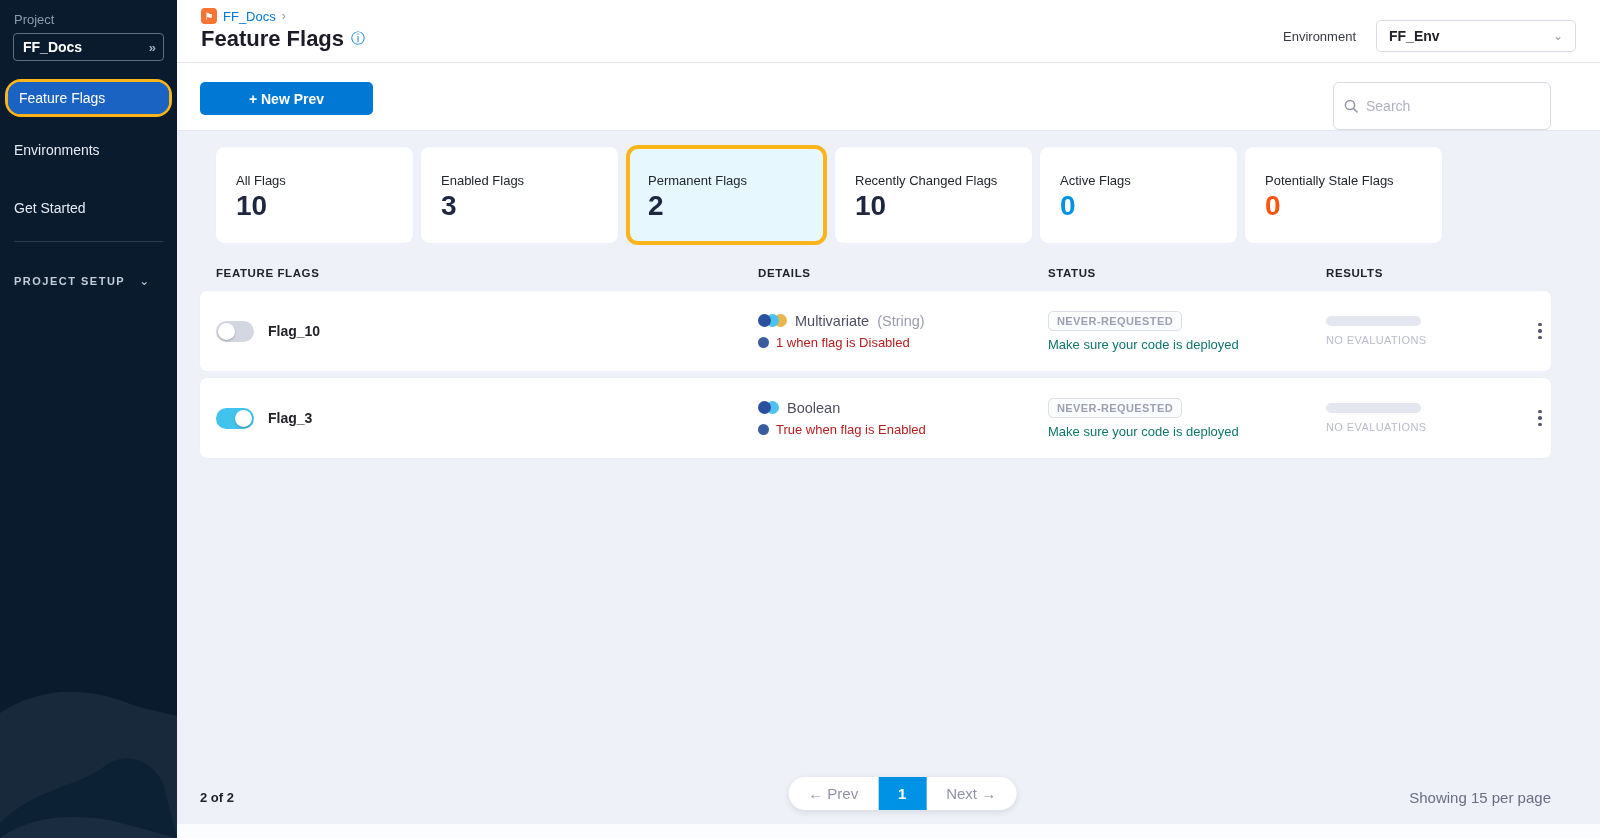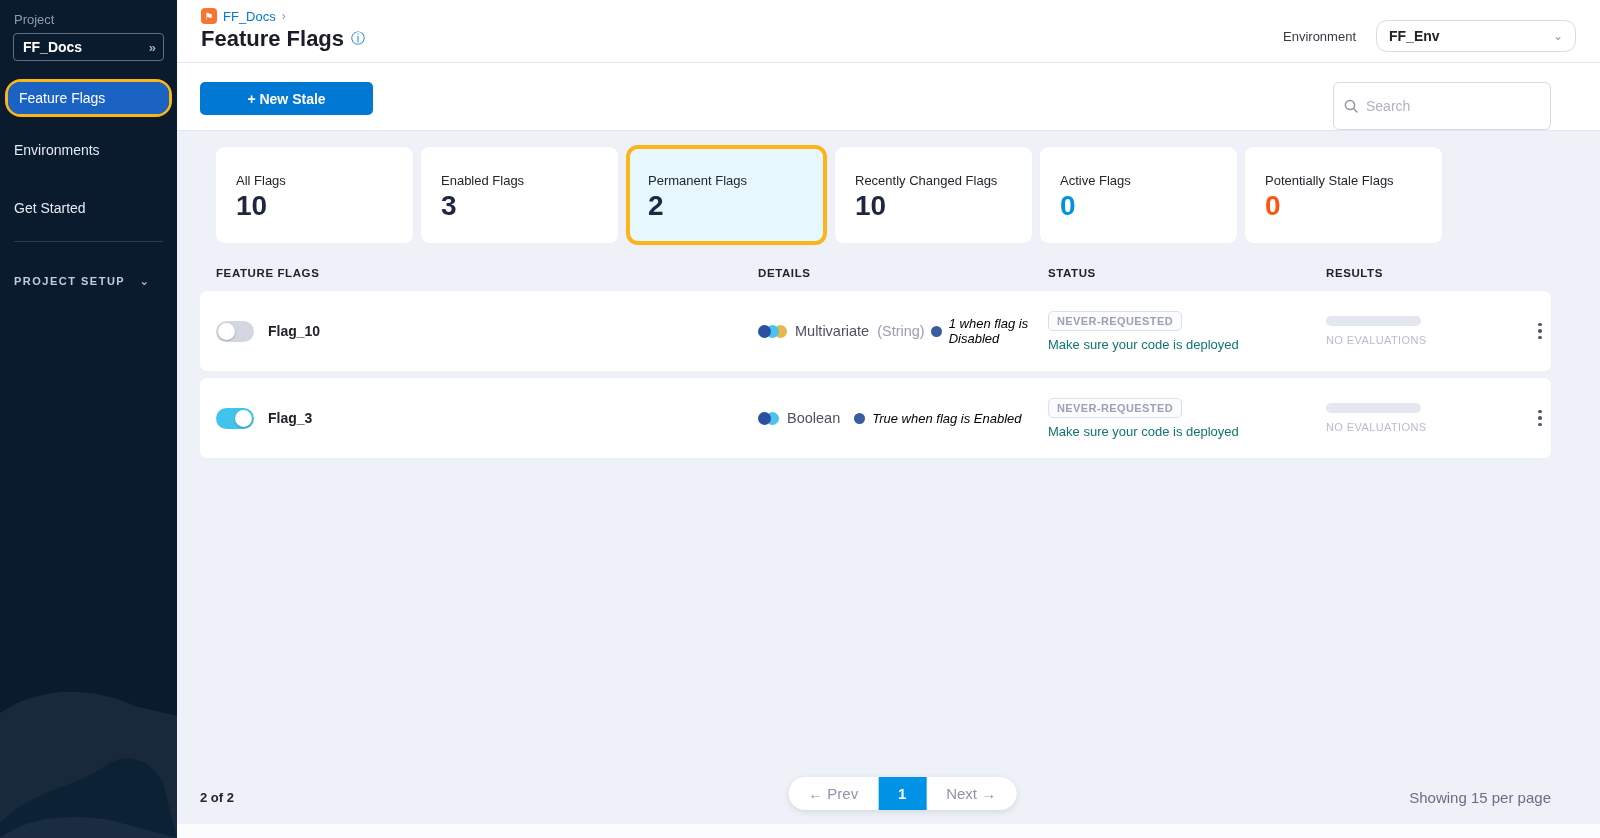--- a/index.html
+++ b/index.html
@@ -29,21 +29,21 @@
   .topbar { background:#ffffff; border-bottom:1px solid #e3e6ee; padding:8px 24px 6px 24px; display:flex; justify-content:space-between; height:63px; flex:0 0 63px; }
   .breadcrumb-row { display:flex; align-items:center; gap:6px; }
   .ff-logo { width:16px; height:16px; border-radius:4px; background:#f97432; color:#ffffff; font-size:10px; display:flex; align-items:center; justify-content:center; }
   .breadcrumb-link { color:#0278d5; font-size:13px; cursor:pointer; }
   .breadcrumb-chev { color:#9293ab; font-size:12px; }
   .title-row { display:flex; align-items:center; gap:7px; margin-top:2px; }
   .page-title { color:#1c1c28; font-size:22px; font-weight:bold; }
   .info-icon { color:#0278d5; font-size:14px; cursor:pointer; }
   .env-group { display:flex; align-items:center; gap:20px; margin-top:8px; }
   .env-label { color:#383946; font-size:13px; }
-  .env-select { width:200px; display:flex; align-items:center; justify-content:space-between; border:1px solid #d9dae5; border-radius:11px; padding:7px 12px; cursor:pointer; background:#fff; }
+  .env-select { width:200px; display:flex; align-items:center; justify-content:space-between; border:1px solid #d9dae5; border-radius:5px; padding:7px 12px; cursor:pointer; background:#fff; }
   .env-value { color:#22222a; font-size:14px; font-weight:bold; }
   .env-chevron { color:#9293ab; font-size:12px; }
 
   .toolbar { background:#ffffff; border-bottom:1px solid #e3e6ee; padding:19px 49px 0 23px; display:flex; justify-content:space-between; height:68px; flex:0 0 68px; }
   .new-flag-btn { background:#0278d5; color:#ffffff; font-size:14px; font-weight:bold; border:none; border-radius:5px; width:173px; height:33px; cursor:pointer; }
   .search-box { display:flex; align-items:center; gap:8px; border:1px solid #d9dae5; border-radius:6px; width:218px; height:48px; padding:0 10px; background:#fff; }
   .search-box input { border:none; outline:none; font-size:14px; color:#22222a; width:160px; font-family:"Liberation Sans",sans-serif; background:transparent; }
   .search-box input::placeholder { color:#b0b1c3; }
 
   .content { flex:1; display:flex; flex-direction:column; padding:16px 49px 0 23px; position:relative; }
@@ -58,33 +58,33 @@
   .table-grid { display:grid; grid-template-columns:542px 290px 278px 203px 1fr; align-items:center; }
   .table-head { padding:0 0 12px 16px; }
   .col-head { color:#22222a; font-size:11.5px; font-weight:bold; letter-spacing:0.6px; }
   .flag-row { background:#ffffff; border-radius:6px; height:80px; margin-bottom:7px; padding-left:16px; box-shadow:0 0 1px rgba(40,41,61,0.1); }
   .flag-cell { display:flex; align-items:center; gap:14px; }
   .toggle { width:38px; height:21px; border-radius:11px; background:#d3d7e1; position:relative; cursor:pointer; flex:0 0 38px; }
   .toggle .knob { position:absolute; top:2px; left:2px; width:17px; height:17px; border-radius:50%; background:#ffffff; box-shadow:0 1px 2px rgba(0,0,0,0.25); }
   .toggle.on { background:#41c3ee; }
   .toggle.on .knob { left:auto; right:2px; }
   .flag-name { color:#22222a; font-size:14px; font-weight:bold; }
-  .details-cell { display:flex; flex-direction:row; gap:6px; }
+  .details-cell { display:flex; flex-direction:column; gap:6px; }
   .type-line { display:flex; align-items:center; gap:8px; }
   .type-circles { display:flex; align-items:center; }
   .tc { width:13px; height:13px; border-radius:50%; }
   .tc + .tc { margin-left:-5px; }
   .tc-navy { background:#2b50a0; z-index:3; }
   .tc-cyan { background:#4ec2ef; z-index:2; }
   .tc-amber { background:#e7b64c; z-index:1; }
   .type-name { color:#4f5162; font-size:14.5px; }
   .type-suffix { color:#9a9cb0; font-size:14.5px; }
   .rule-line { display:flex; align-items:center; gap:7px; }
   .rule-dot { width:11px; height:11px; border-radius:50%; background:#3b5c9e; flex:0 0 11px; }
-  .rule-text { color:#000000; font-size:13px;font-style:italic; }
+  .rule-text { color:#b91c1c; font-size:13px; }
   .status-cell { display:flex; flex-direction:column; align-items:flex-start; gap:6px; }
   .status-badge { border:1px solid #dcdfe8; border-radius:5px; background:#fbfcfd; color:#9ea0b5; font-size:11px; font-weight:bold; letter-spacing:0.4px; padding:3px 8px; }
   .status-text { color:#0f766e; font-size:13px; }
   .results-cell { display:flex; flex-direction:column; gap:8px; }
   .results-bar { width:95px; height:10px; border-radius:5px; background:#e4e6f0; }
   .results-text { color:#b9bbcd; font-size:11px; letter-spacing:0.4px; }
   .menu-cell { display:flex; justify-content:center; }
   .kebab { display:flex; flex-direction:column; gap:3px; cursor:pointer; padding:6px; }
   .kebab span { width:3.5px; height:3.5px; border-radius:50%; background:#565770; }
 
@@ -146,21 +146,21 @@
       <div class="env-group">
         <span class="env-label">Environment</span>
         <div class="env-select">
           <span class="env-value">FF_Env</span>
           <span class="env-chevron">⌄</span>
         </div>
       </div>
     </div>
 
     <div class="toolbar">
-      <button class="new-flag-btn">+ New Stale</button>
+      <button class="new-flag-btn">+ New Prev</button>
       <div class="search-box">
         <svg width="14" height="14" viewBox="0 0 14 14">
             <circle cx="6" cy="6" r="4.6" fill="none" stroke="#9293ab" stroke-width="1.5"></circle>
             <line x1="9.5" y1="9.5" x2="13" y2="13" stroke="#9293ab" stroke-width="1.5" stroke-linecap="round"></line>
           </svg>
         <input type="text" placeholder="Search" style="">
       </div>
     </div>
 
     <div class="content">

